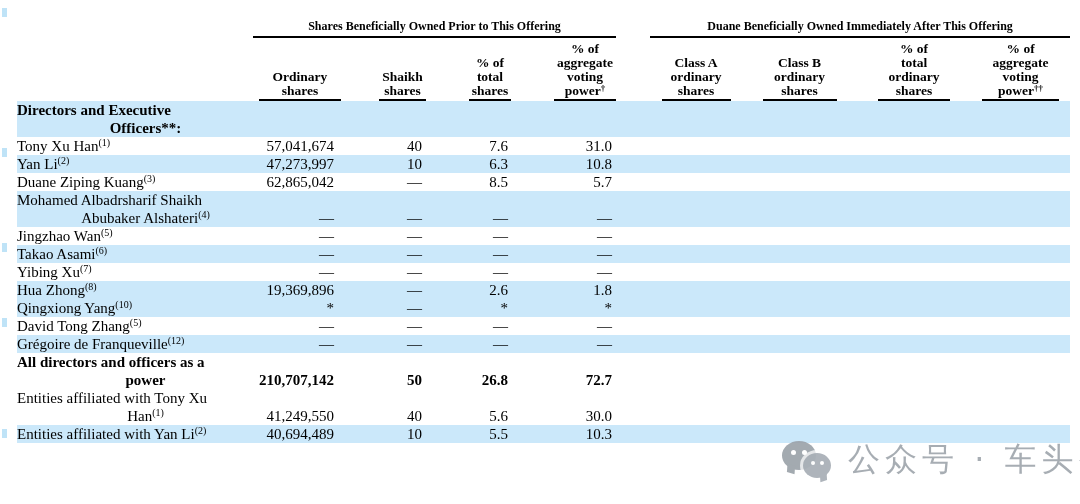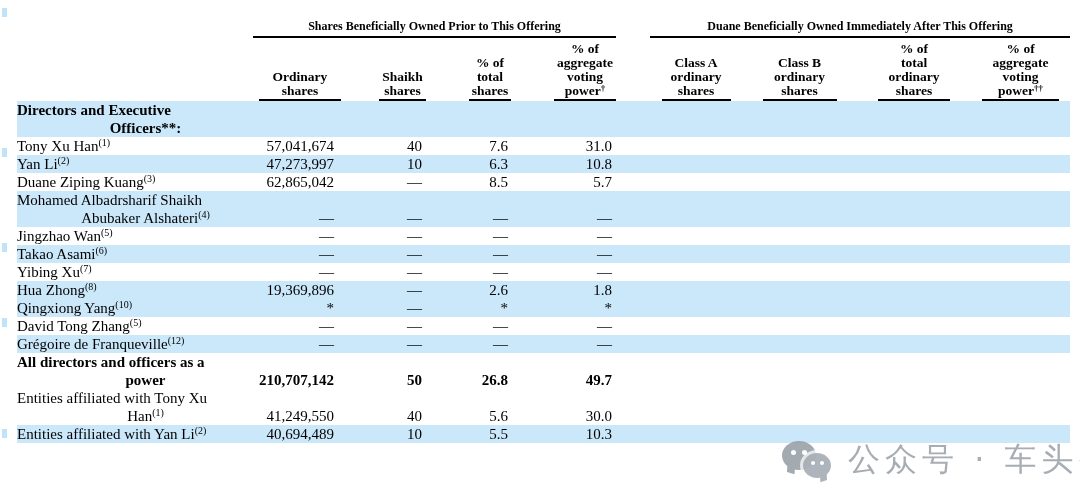--- a/index.html
+++ b/index.html
@@ -274,21 +274,21 @@
           <td class="num c-pv2"></td>
         </tr>
         <tr class="bold">
           <td class="label">
             <span class="ln">All directors and officers as a</span>
             <span class="ln ln2">power</span>
           </td>
           <td class="num c-ord">210,707,142</td>
           <td class="num c-golden">50</td>
           <td class="num c-pct1">26.8</td>
-          <td class="num c-pctv">49.7</td>
+          <td class="num c-pctv">72.7</td>
           <td class="spacer"></td>
           <td class="num c-ca"></td>
           <td class="num c-cb"></td>
           <td class="num c-po"></td>
           <td class="num c-pv2"></td>
         </tr>
         <tr>
           <td class="label">
             <span class="ln">Entities affiliated with Tony Xu</span>
             <span class="ln ln2">Han<sup>(1)</sup></span>

